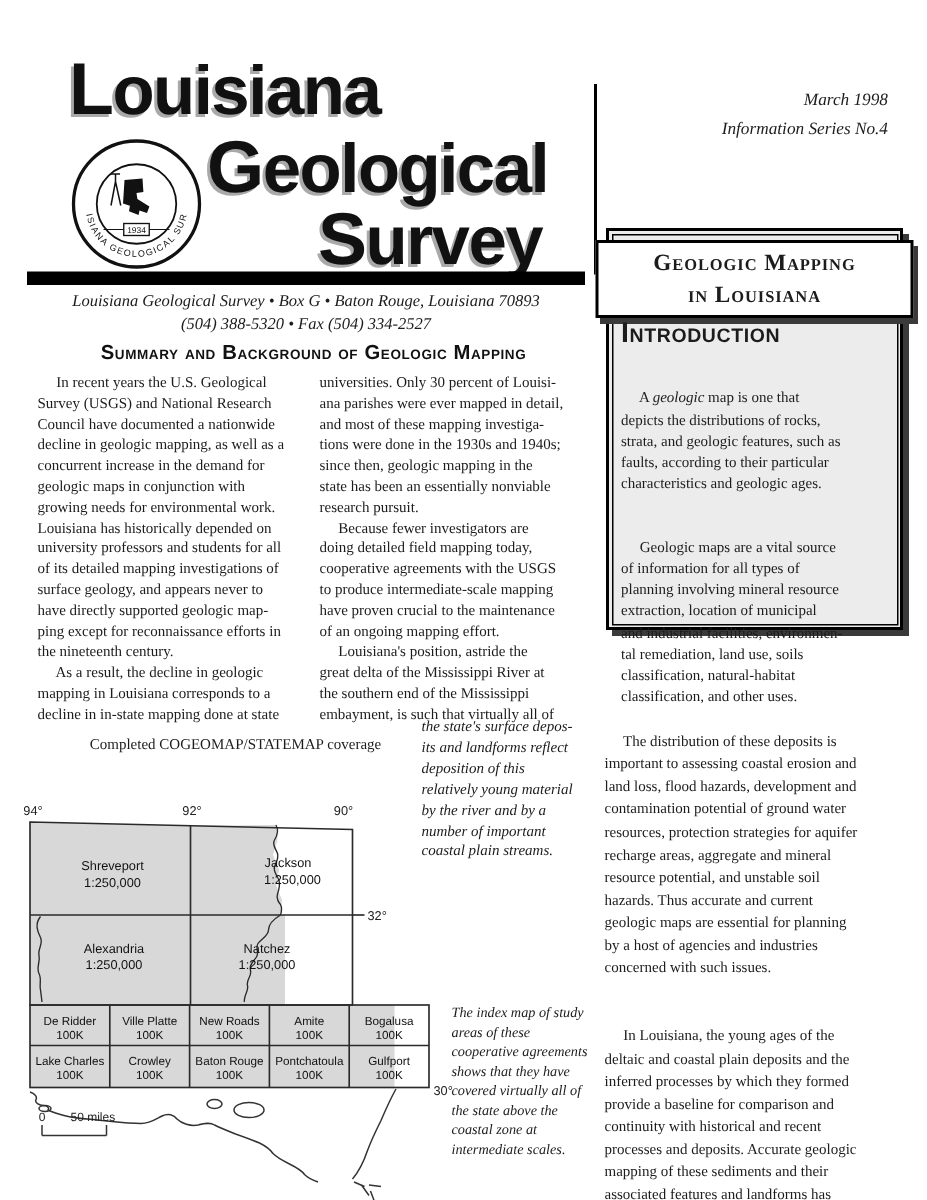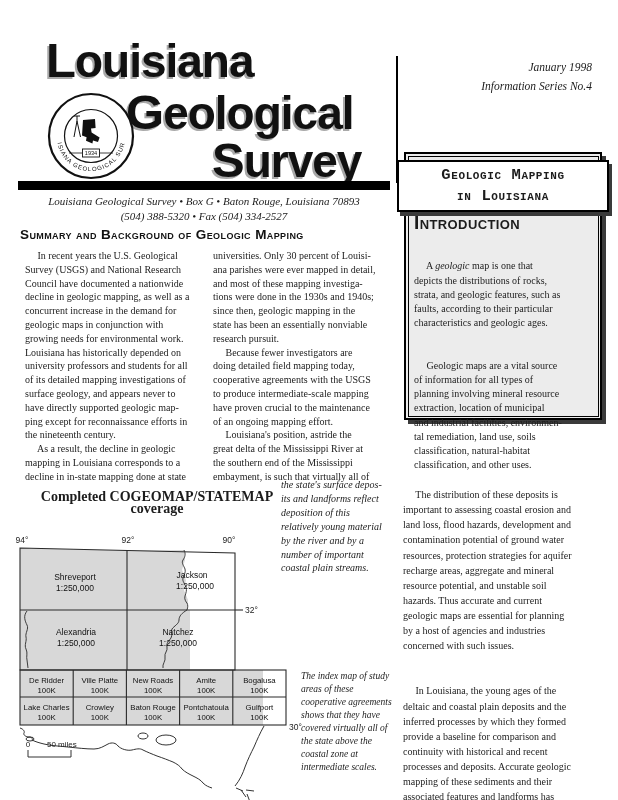--- a/index.html
+++ b/index.html
@@ -7,58 +7,58 @@
         font-family:"Liberation Serif",serif;color:#1c1c1c;overflow:hidden;}
   .abs{position:absolute;}
   .pre{white-space:pre;}
   .preline{white-space:pre-line;}
 
   
   .mast-word{font-family:"Liberation Sans",sans-serif;font-weight:bold;font-size:46px;
              letter-spacing:-1px;color:#111;text-shadow:-2px 2px 0 #a9a9a9;line-height:1;}
   .mast-word::first-letter{font-size:49px;}
   #mast-louisiana{left:46px;top:36px;}
-  #mast-geological{left:126px;top:88px;}
+  #mast-geological{left:138px;top:88px;}
   #mast-survey{left:212px;top:136px;}
   #issue-block{right:26px;top:58px;text-align:right;font-style:italic;font-size:11.5px;line-height:19px;}
   #mast-divider{left:396px;top:56px;width:2px;height:127px;background:#000;}
   #mast-bar{left:18px;top:181px;width:372px;height:9px;background:#000;}
   #address-block{left:18px;top:194px;width:372px;text-align:center;font-style:italic;
                  font-size:11px;line-height:15px;}
 
   
-  #article-heading{left:20px;top:227px;width:378px;
+  #article-heading{left:20px;top:227px;width:378px;text-align:center;
     font-family:"Liberation Sans",sans-serif;font-weight:bold;font-variant:small-caps;
     font-size:13.5px;letter-spacing:.4px;color:#111;}
   .bodycol{font-size:10px;line-height:13.8px;}
   #col1{left:25px;top:249px;width:188px;}
   #col2{left:213px;top:249px;width:188px;}
   #col2n{left:281px;top:478px;width:122px;line-height:13.9px;font-style:italic;}
   #col3{left:403px;top:457px;width:202px;line-height:15.1px;}
   #col3 p{margin:0;}
 
   
   #sidebar-box{left:404px;top:152px;width:194px;height:264px;background:#ececec;
                border:2px solid #000;box-shadow:4px 4px 0 #3a3a3a;}
   #sidebar-box::before{content:"";position:absolute;inset:1.5px;border:1px solid #000;pointer-events:none;}
   #sidebar-header{left:397px;top:160px;width:208px;height:48px;background:#fff;
                   border:2.5px solid #000;box-shadow:3px 4px 0 #3a3a3a;
                   display:flex;align-items:center;justify-content:center;text-align:center;}
-  #sidebar-header .t{font-family:Liberation Mono, monospace;font-weight:bold;
+  #sidebar-header .t{font-family:Liberation Serif, serif;font-weight:bold;
                      font-variant:small-caps;font-size:15.5px;line-height:21px;letter-spacing:.6px;}
   #sidebar-intro-heading{left:414px;top:212px;width:176px;
     font-family:"Liberation Sans",sans-serif;font-weight:bold;font-variant:small-caps;
     font-size:19px;letter-spacing:.4px;}
   #sidebar-body{left:414px;top:231px;width:178px;font-size:10px;line-height:14.2px;}
   #sidebar-body p{margin:0;}
 
   
   #fig-titleblock{left:22px;top:491px;width:270px;text-align:center;}
   #fig-title{font-weight:bold;font-size:13.5px;line-height:15px;}
-  .fig-sub{font-weight:bold;font-size:14px;line-height:12px;}
+  .fig-sub{font-weight:normal;font-size:10px;line-height:12px;}
   #map-svg{left:16px;top:528px;}
   #fig-caption{left:301px;top:670px;width:112px;font-style:italic;font-size:9.5px;line-height:13px;}
 
   .map-name{font-family:"Liberation Sans",sans-serif;font-size:8.5px;fill:#111;text-anchor:middle;}
   .map-name-sm{font-family:"Liberation Sans",sans-serif;font-size:7.8px;fill:#111;text-anchor:middle;}
   .map-deg{font-family:"Liberation Sans",sans-serif;font-size:8.5px;fill:#222;}
   .map-scaletxt{font-family:"Liberation Sans",sans-serif;font-size:8px;fill:#222;}
   .gline{fill:none;stroke:#2a2a2a;stroke-width:1.1;}
   .wavy{fill:none;stroke:#2a2a2a;stroke-width:0.9;}
   .coast{fill:none;stroke:#333;stroke-width:1;}
@@ -92,21 +92,21 @@
       <path d="M31,30 l-3,16 M31,30 l3.5,16 M31,30 v-5 M28,25 h6" stroke="#111" stroke-width="1" fill="none"></path>
     </g>
     <g>
       <path d="M23,62 h13 M54,62 h13" stroke="#111" stroke-width="0.8"></path>
       <rect x="36.5" y="58" width="17" height="8" fill="#fff" stroke="#111" stroke-width="0.9"></rect>
       <text x="45" y="64.4" text-anchor="middle" font-family="Liberation Sans, sans-serif" font-size="5.6" fill="#111">1934</text>
     </g>
   </svg>
 
   <div class="abs" id="issue-block">
-    <div>January 1998</div>
+    <div>March 1998</div>
     <div>Information Series No.4</div>
   </div>
 
   <div class="abs" id="mast-divider"></div>
   <div class="abs" id="mast-bar"></div>
 
   <div class="abs" id="address-block">
     <div>Louisiana Geological Survey  •  Box G  •  Baton Rouge, Louisiana 70893</div>
     <div>(504) 388-5320  •  Fax (504) 334-2527</div>
   </div>

